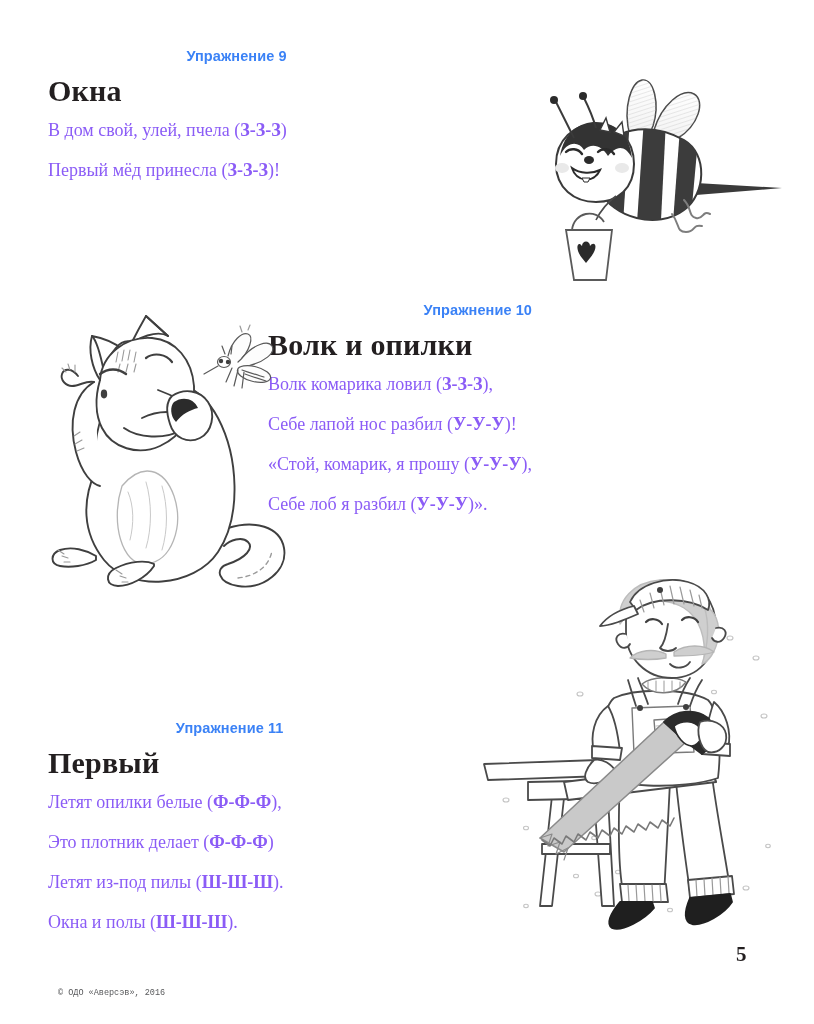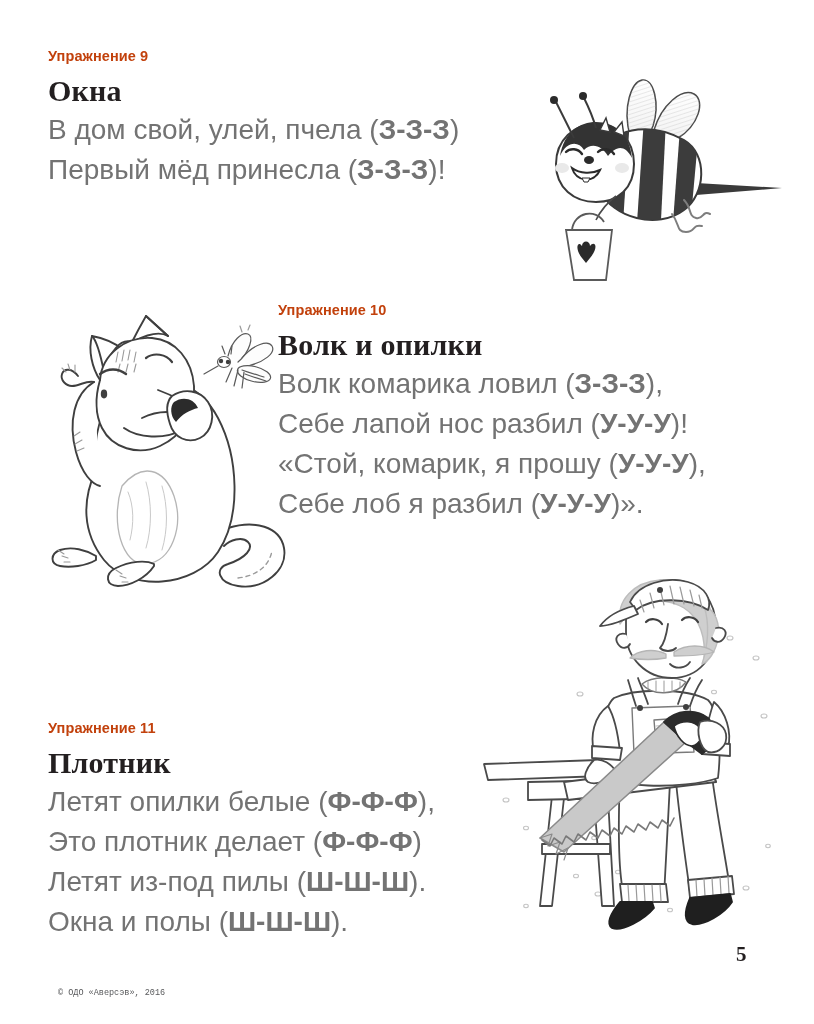--- a/index.html
+++ b/index.html
@@ -20,52 +20,53 @@
     inset: 0;
     background: #ffffff;
   }
 
   
   .ex-label {
     font-family: "Liberation Sans", sans-serif;
     font-weight: bold;
     font-size: 14.5px;
     letter-spacing: 0.1px;
-    color: #c2410c;
+    color: #3b82f6;
     white-space: nowrap;
+    text-align: right;
   }
   .ex-title {
     font-family: "Liberation Serif", serif;
     font-weight: bold;
     font-size: 30px;
     letter-spacing: 0.2px;
     color: #231f20;
     white-space: nowrap;
     margin-top: 10px;
   }
   .ex-lines {
     margin-top: 2px;
   }
   .ex-line {
-    font-family: Liberation Sans, sans-serif;
-    font-size: 28px;
+    font-family: Liberation Serif, serif;
+    font-size: 18px;
     line-height: 40px;
-    color: #737373;
+    color: #8b5cf6;
     white-space: nowrap;
   }
   .ex-line b {
     font-weight: bold;
   }
 
   .block {
     position: absolute;
   }
 
   #block-ex9  { left: 48px;  top: 48px;  }
-  #block-ex10 { left: 278px; top: 302px; }
+  #block-ex10 { left: 268px; top: 302px; }
   #block-ex11 { left: 48px;  top: 720px; }
 
   
   #copyright {
     position: absolute;
     left: 58px;
     top: 988px;
     font-family: Liberation Mono, monospace;
     font-size: 8.5px;
     color: #58595b;
@@ -263,21 +264,21 @@
         <path d="M183 44 L180 36"></path>
         <path d="M189 44 L190 36"></path>
         <path d="M200 22 L198 16" stroke="#9a9a9a"></path>
         <path d="M206 20 L208 15" stroke="#9a9a9a"></path>
       </g>
     </svg>
   </div>
 
   <div class="block" id="block-ex11">
     <div class="ex-label">Упражнение 11</div>
-    <div class="ex-title">Плотник</div>
+    <div class="ex-title">Первый</div>
     <div class="ex-lines">
       <div class="ex-line"><span>Летят опилки белые (</span><b>Ф-Ф-Ф</b><span>),</span></div>
       <div class="ex-line"><span>Это плотник делает (</span><b>Ф-Ф-Ф</b><span>)</span></div>
       <div class="ex-line"><span>Летят из-под пилы (</span><b>Ш-Ш-Ш</b><span>).</span></div>
       <div class="ex-line"><span>Окна и полы (</span><b>Ш-Ш-Ш</b><span>).</span></div>
     </div>
   </div>
 
   <div class="illus" id="illus-carpenter">
     <svg viewBox="0 0 312 368" xmlns="http://www.w3.org/2000/svg">

